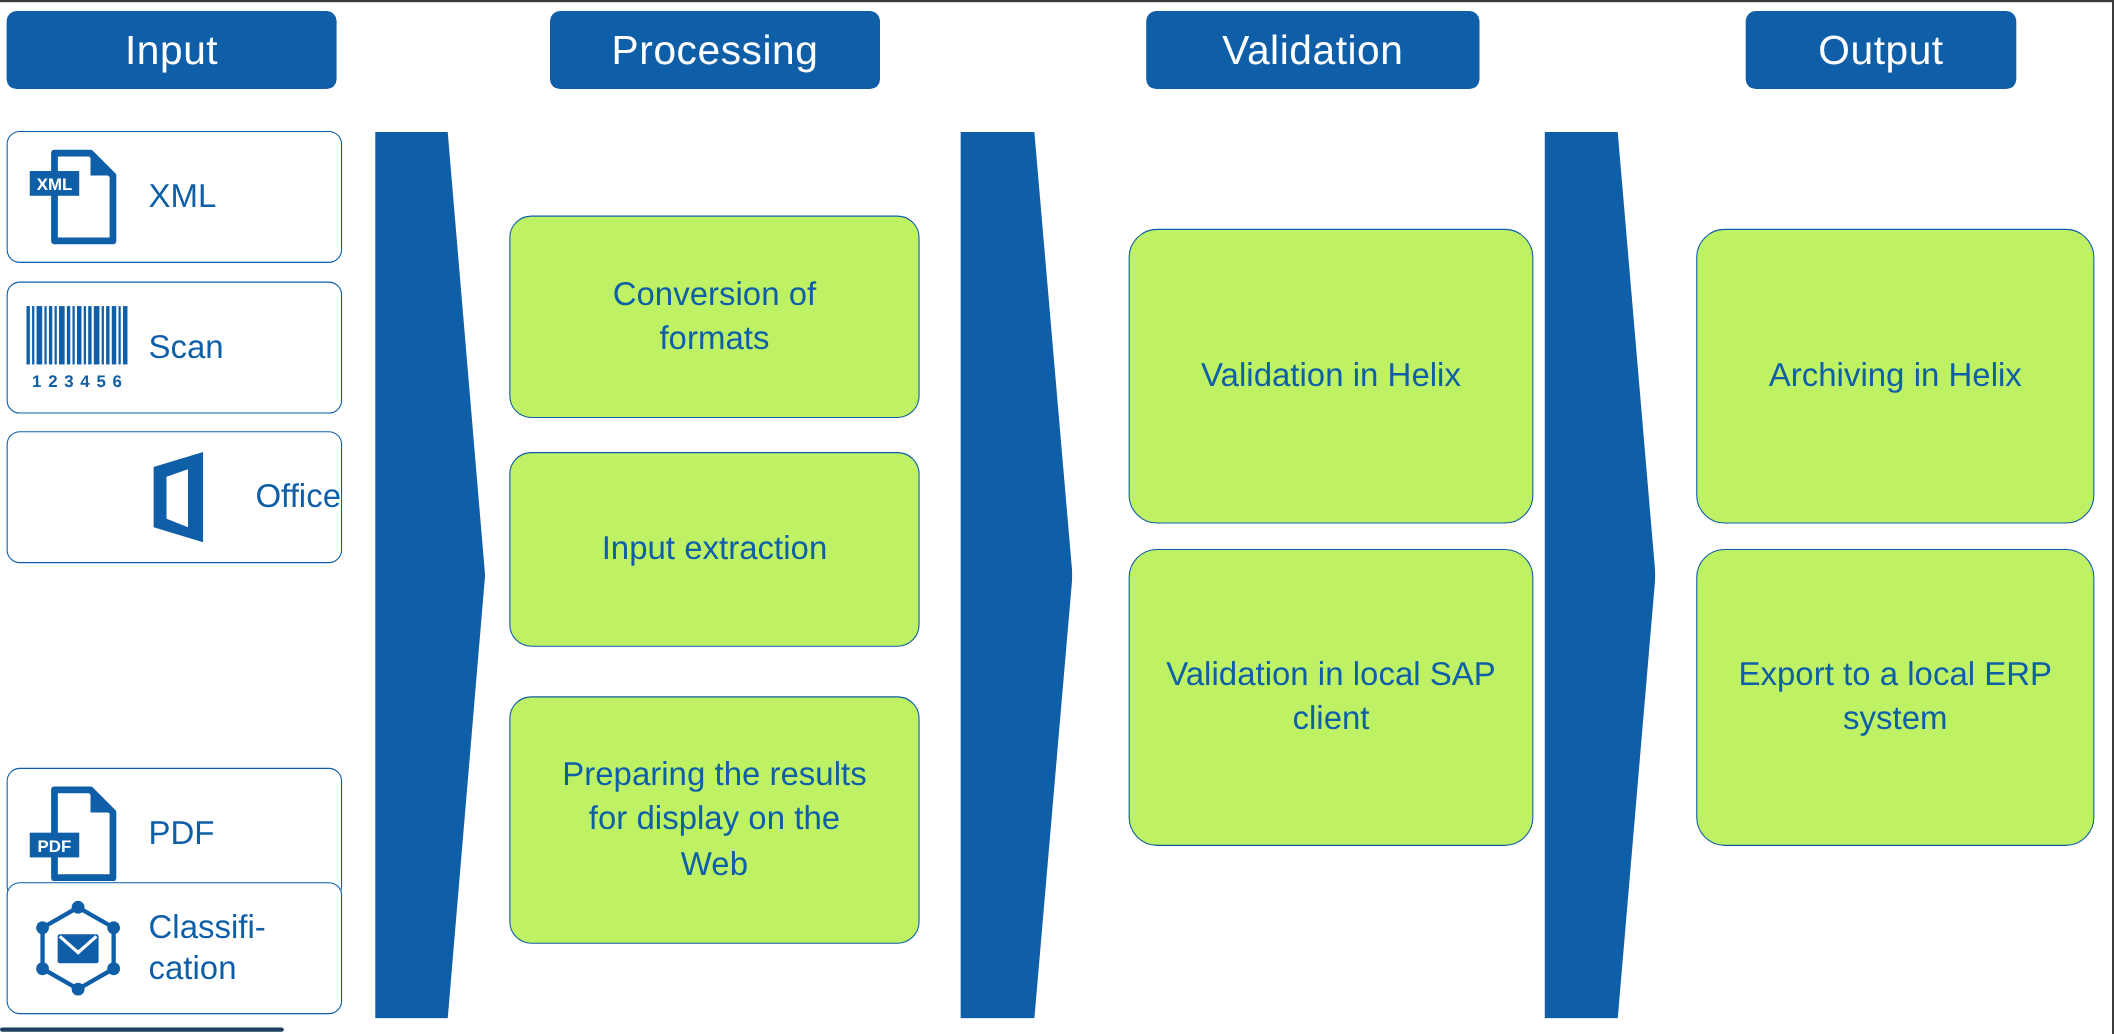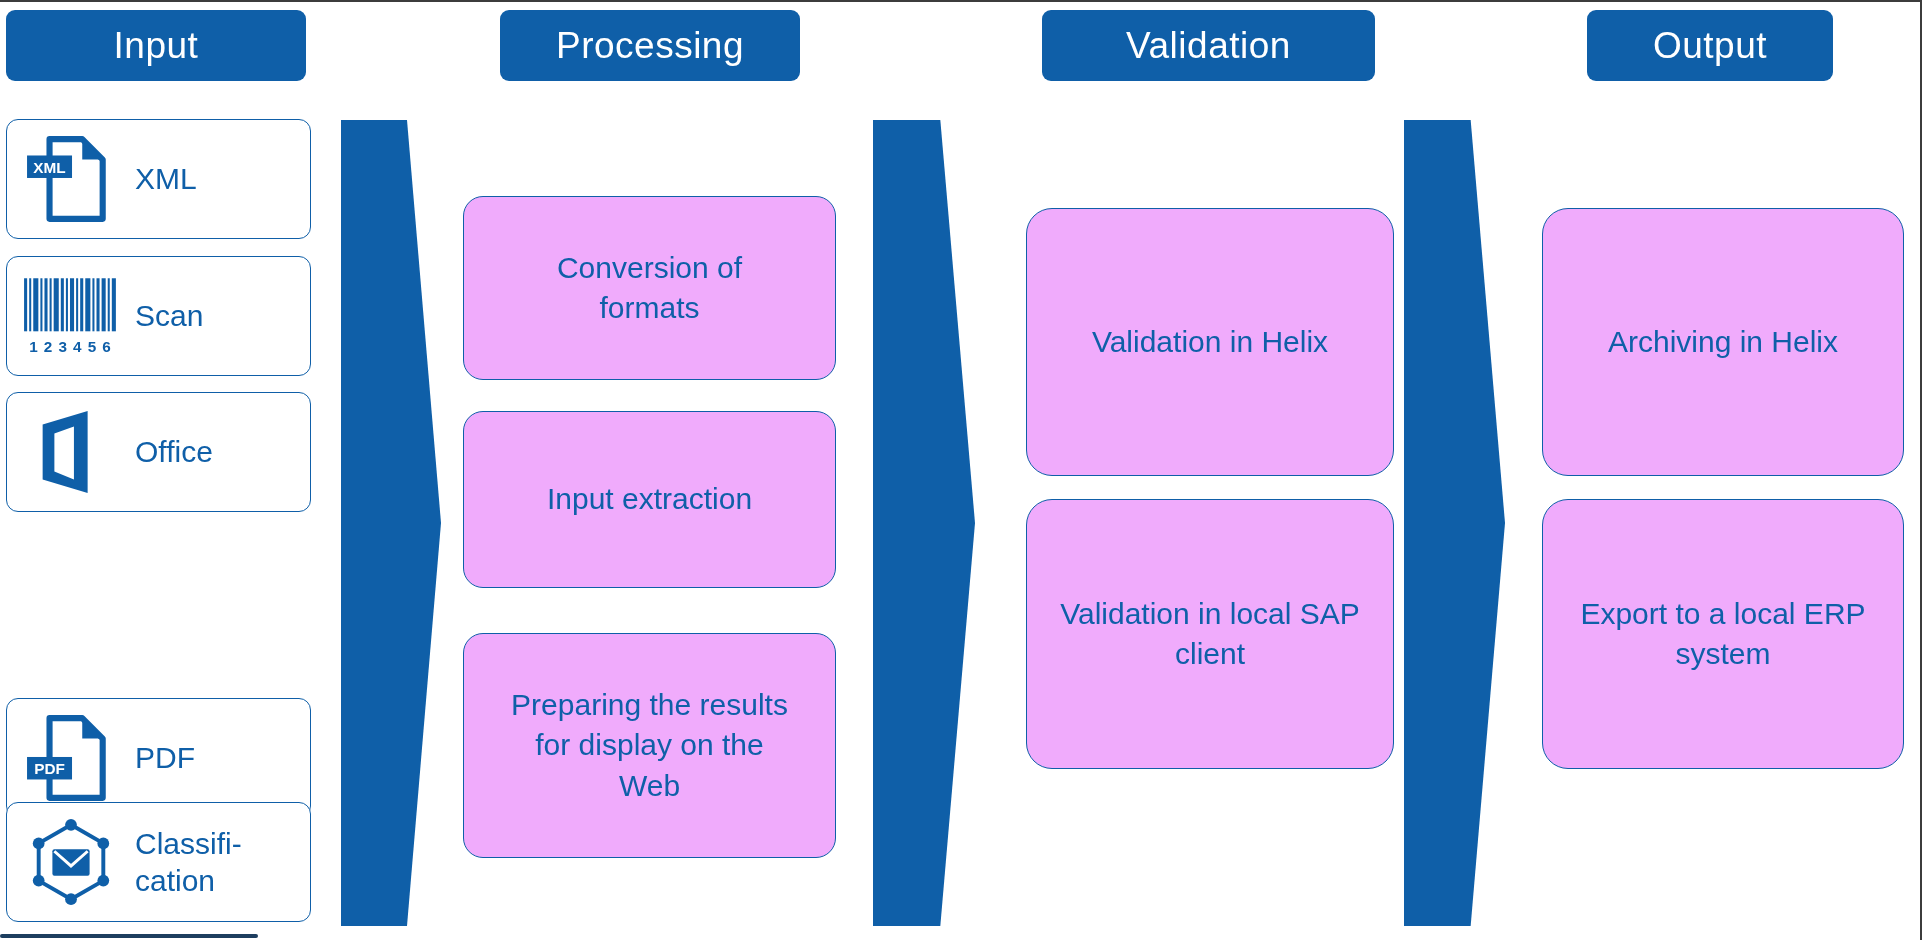--- a/index.html
+++ b/index.html
@@ -24,21 +24,21 @@
     border-radius: 9px;
     display: flex;
     align-items: center;
     justify-content: center;
     font-size: 37px;
     font-weight: 400;
     letter-spacing: 0.5px;
   }
   .hp-input       { left: 6px;    width: 300px; }
   .hp-processing  { left: 500px;  width: 300px; }
-  .hp-validation  { left: 1042px; width: 333px; }
+  .hp-validation  { left: 1042px; width: 303px; }
   .hp-output      { left: 1587px; width: 246px; }
 
   .flow-arrow {
     position: absolute;
     top: 120px;
     height: 806px;
     background: var(--blue);
     clip-path: polygon(0 0, 66% 0, 100% 50%, 66% 100%, 0 100%);
   }
   .arrow-1 { left: 341px;  width: 100px; }
@@ -65,30 +65,30 @@
     flex: 0 0 auto;
   }
   .item-label {
     color: var(--blue);
     font-size: 30px;
     line-height: 1.25;
     white-space: pre-line;
   }
   .ii-1 { top: 119px; }
   .ii-2 { top: 256px; }
-  .ii-3 { top: 392px; }
+  .ii-3 { top: 392px; justify-content: flex-end; }
   .ii-4 { top: 529px; }
   .ii-5 { top: 698px; }
   .ii-6 { top: 802px; }
 
   .flow-box {
     position: absolute;
     border: 1.5px solid var(--blue);
     color: var(--blue);
-    background: #f0abfc;
+    background: #bef264;
     display: flex;
     align-items: center;
     justify-content: center;
     text-align: center;
     font-size: 30px;
     line-height: 1.35;
     white-space: pre-line;
     padding: 0 24px;
   }
   .proc-box { left: 463px; width: 373px; border-radius: 20px; }

